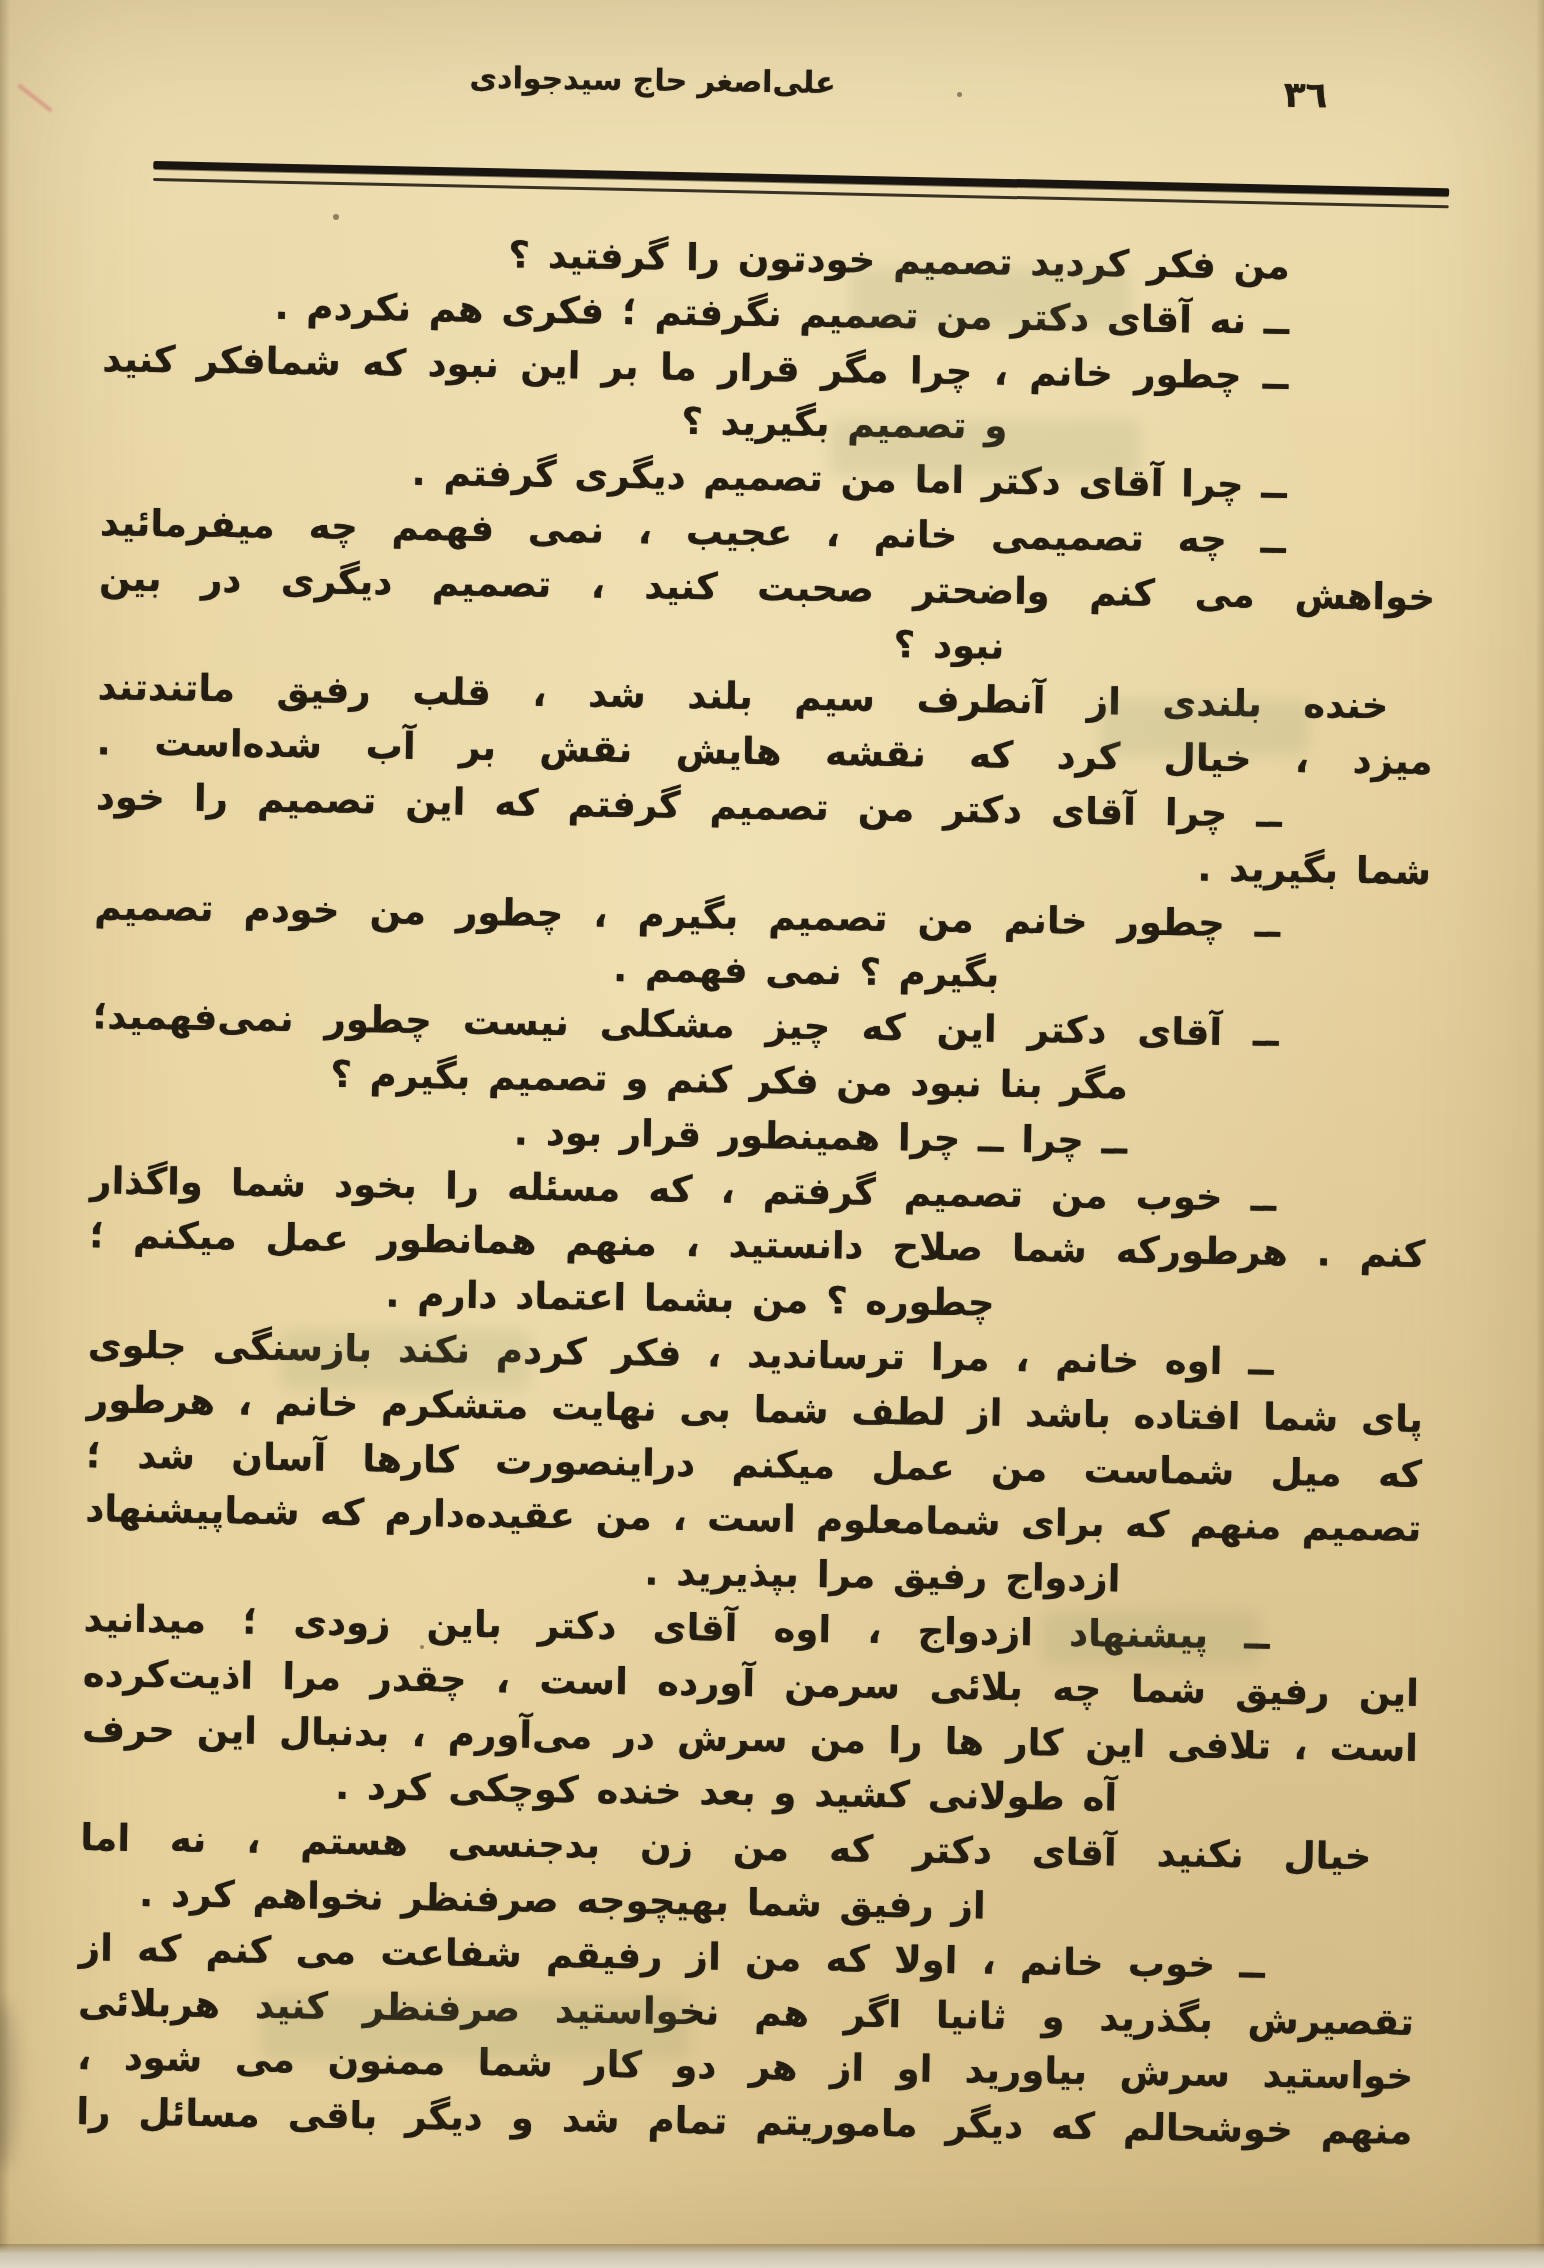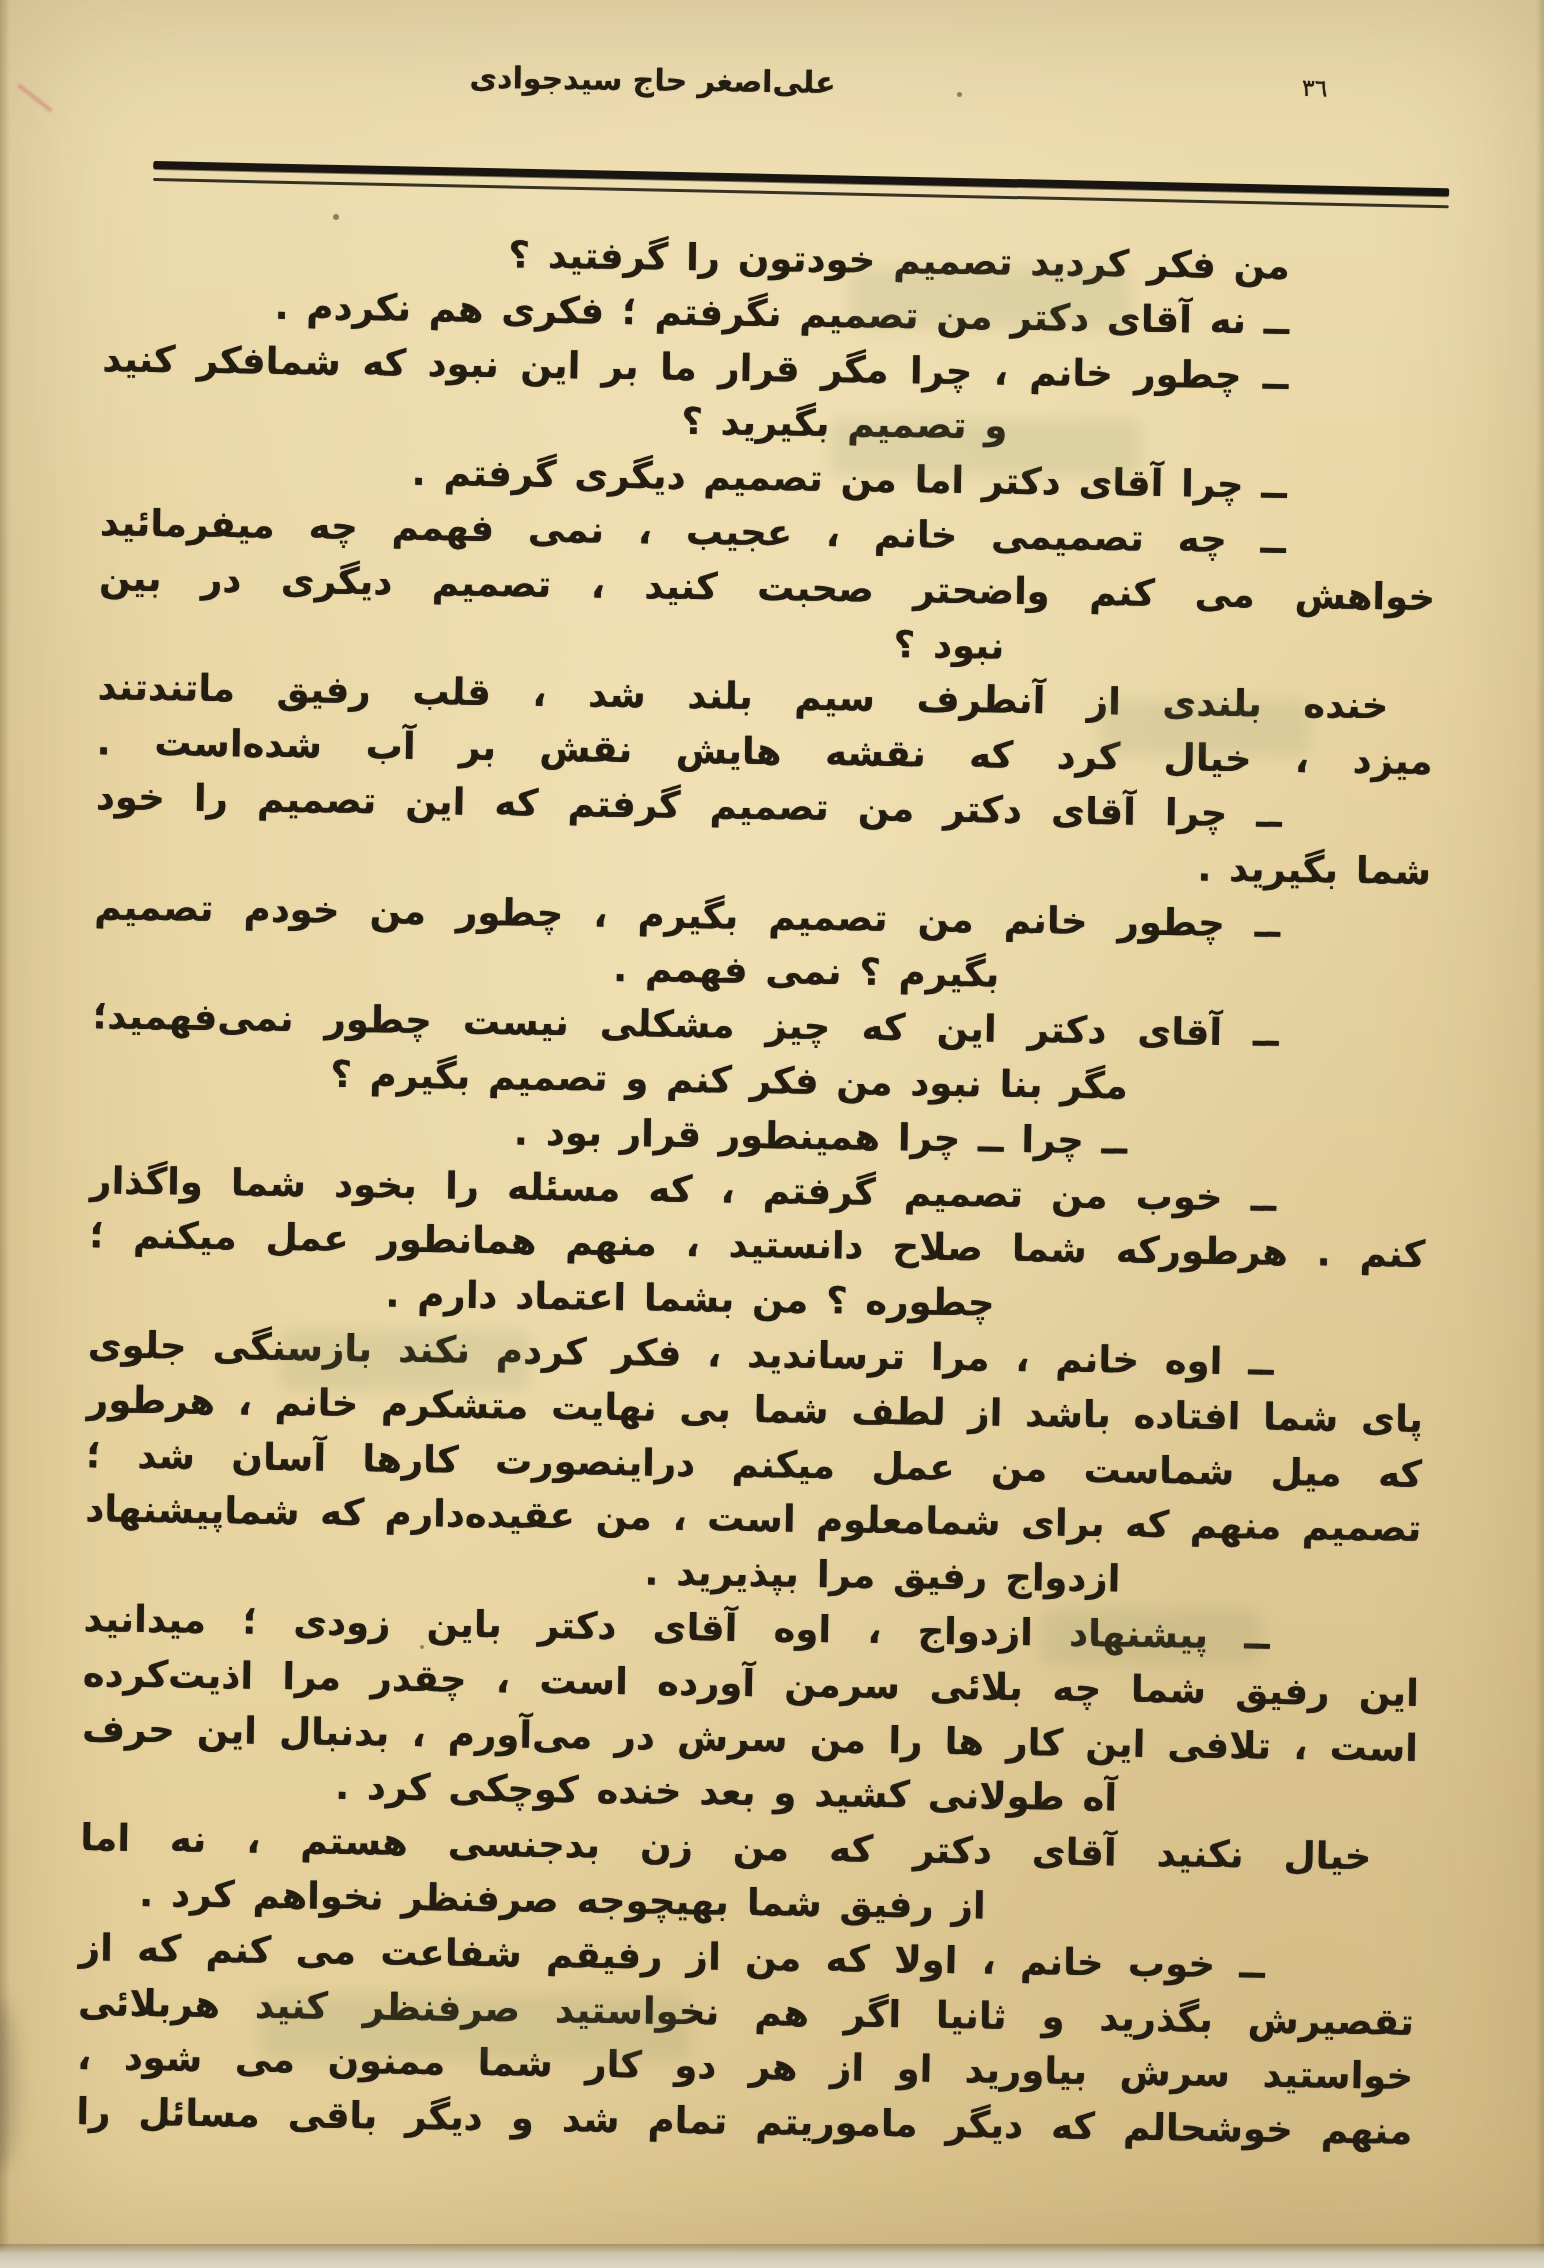--- a/index.html
+++ b/index.html
@@ -18,21 +18,21 @@
   .content{position:absolute;inset:0;transform:rotate(0.85deg);transform-origin:760px 260px;}
   .running-head{position:absolute;top:64px;left:0;width:100%;height:46px;}
   .author{
     position:absolute;left:0;width:100%;text-align:center;
     transform:translateX(-122px);
     font-size:30px;font-weight:bold;direction:rtl;
     text-shadow:0 0 1px rgba(25,20,10,.7);
   }
   .pagenum{
     position:absolute;right:219px;top:2px;
-    font-size:24px;font-weight:normal;
+    font-size:36px;font-weight:bold;
     text-shadow:0 0 1px rgba(25,20,10,.7);
   }
   .rule{position:absolute;top:174px;left:152px;right:96px;transform:rotate(0.35deg);}
   .rule .thick{height:8px;background:#191510;border-radius:2px;box-shadow:0 1px 0 rgba(25,20,10,.5);}
   .rule .thin{margin-top:9px;height:3px;background:#241e15;opacity:.9;border-radius:2px;}
   .body-text{
     position:absolute;top:232px;right:104px;left:104px;
     direction:rtl;
     font-size:37px;font-weight:bold;
     line-height:54.8px;

